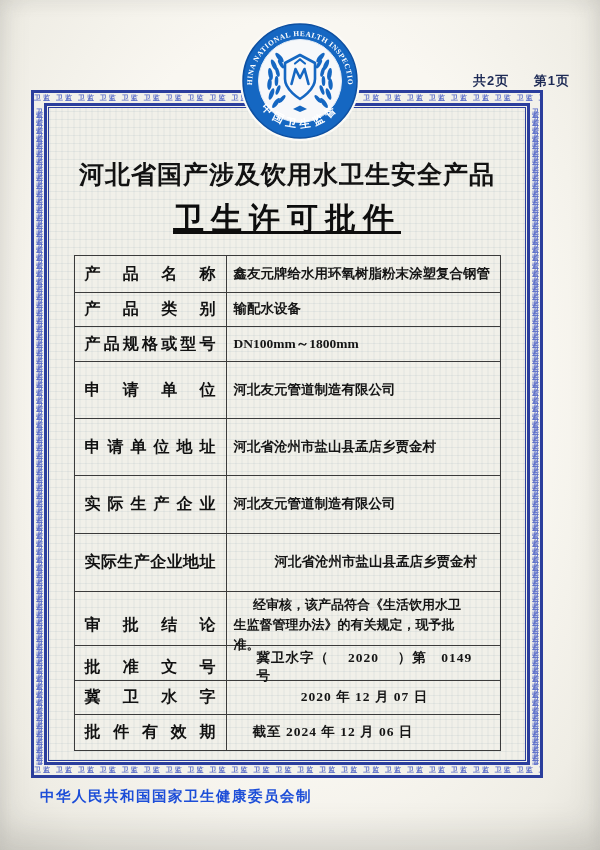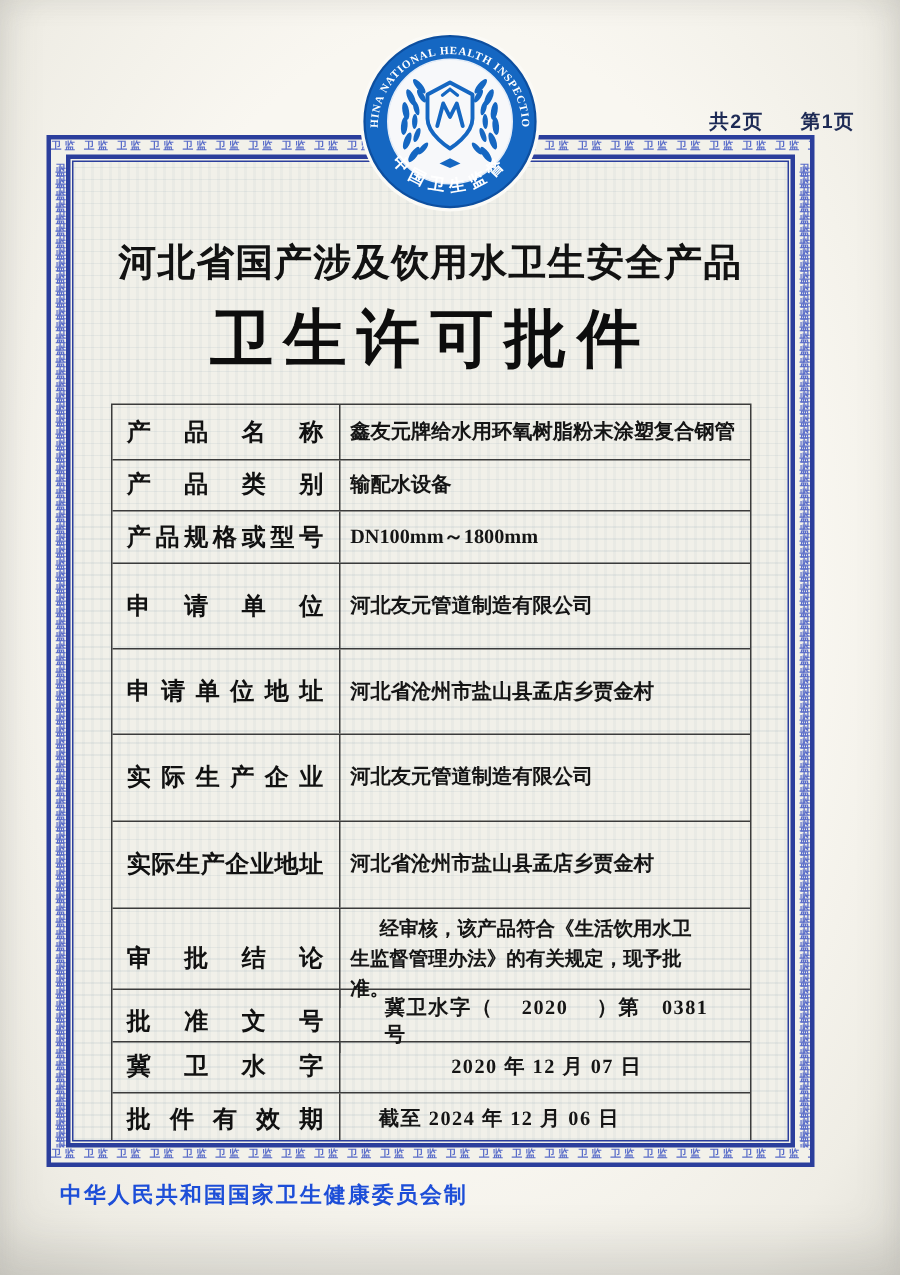--- a/index.html
+++ b/index.html
@@ -56,22 +56,23 @@
   
   .seal{
     position:absolute;left:239px;top:20px;width:122px;height:122px;z-index:5;
   }
   
   .title-block{text-align:center;margin-top:50px;}
   .title-line1{
     font-size:25px;font-weight:bold;color:#121212;letter-spacing:1px;
   }
   .title-line2{
-    font-size:42px;font-weight:bold;color:#0d0d0d;letter-spacing:7px;
+    font-size:31px;font-weight:bold;color:#0d0d0d;letter-spacing:7px;
     margin-top:7px;
+    text-decoration:underline;
   }
   
   .cert-table{
     width:427px;margin:15px auto 16px;
     border:1px solid var(--line);
     background:transparent;
   }
   .row{
     display:grid;grid-template-columns:152px 1fr;
   }
@@ -93,21 +94,21 @@
     font-family:"Liberation Serif", serif;
     font-weight:bold;font-size:13.5px;color:#151515;
     line-height:1.35;
   }
   .row:nth-child(1){height:36px;}
   .row:nth-child(2){height:34px;}
   .row:nth-child(3){height:35px;}
   .row:nth-child(4){height:57px;}
   .row:nth-child(5){height:57px;}
   .row:nth-child(6){height:58px;}
-  .row:nth-child(7){height:58px;}
+  .row:nth-child(7){height:58px;gap:41px;}
   .row:nth-child(8){height:54px;}
   .row:nth-child(9){height:35px;}
   .row:nth-child(10){height:34px;}
   .row:nth-child(11){height:36px;}
   .row:nth-child(8) .cell-value{padding-right:32px;}
   .row:nth-child(8) .cell-value > div{
     text-indent:1.5em;font-size:13px;line-height:1.55;width:100%;
   }
   .row:nth-child(9) .cell-value{padding-left:30px;letter-spacing:1px;}
   .row:nth-child(10) .cell-value{justify-content:center;letter-spacing:1px;}
@@ -195,21 +196,21 @@
               <div>审批结论</div>
             </div>
           <div class="cell-value">
               <div>经审核，该产品符合《生活饮用水卫生监督管理办法》的有关规定，现予批准。</div>
             </div>
         </div>
         <div class="row">
           <div class="cell-label">
               <div>批准文号</div>
             </div>
-          <div class="cell-value">冀卫水字（　 2020 　）第　0381　号</div>
+          <div class="cell-value">冀卫水字（　 2020 　）第　0149　号</div>
         </div>
         <div class="row">
           <div class="cell-label">
               <div>冀卫水字</div>
             </div>
           <div class="cell-value">2020 年 12 月 07 日</div>
         </div>
         <div class="row">
           <div class="cell-label">
               <div>批件有效期</div>

